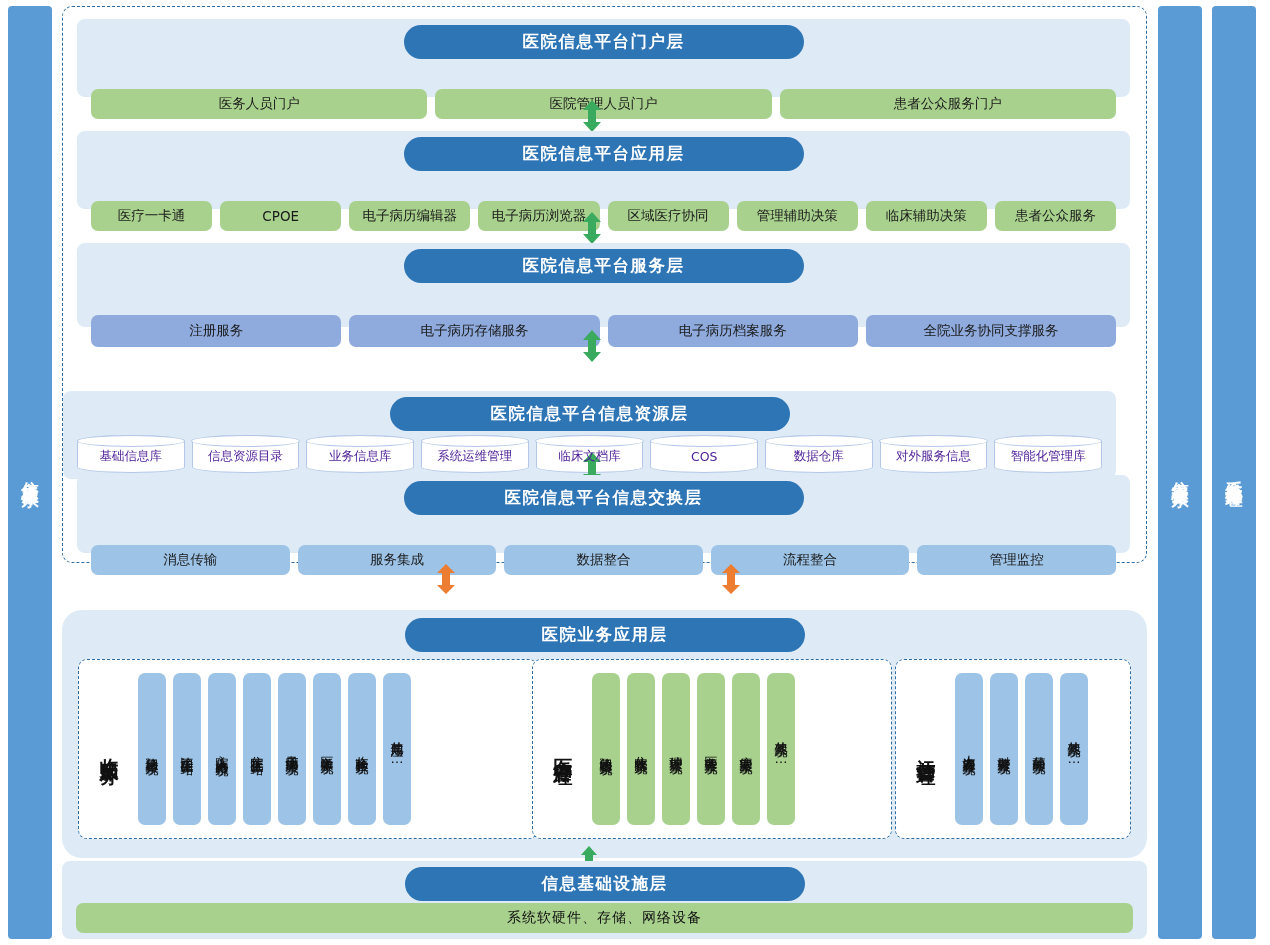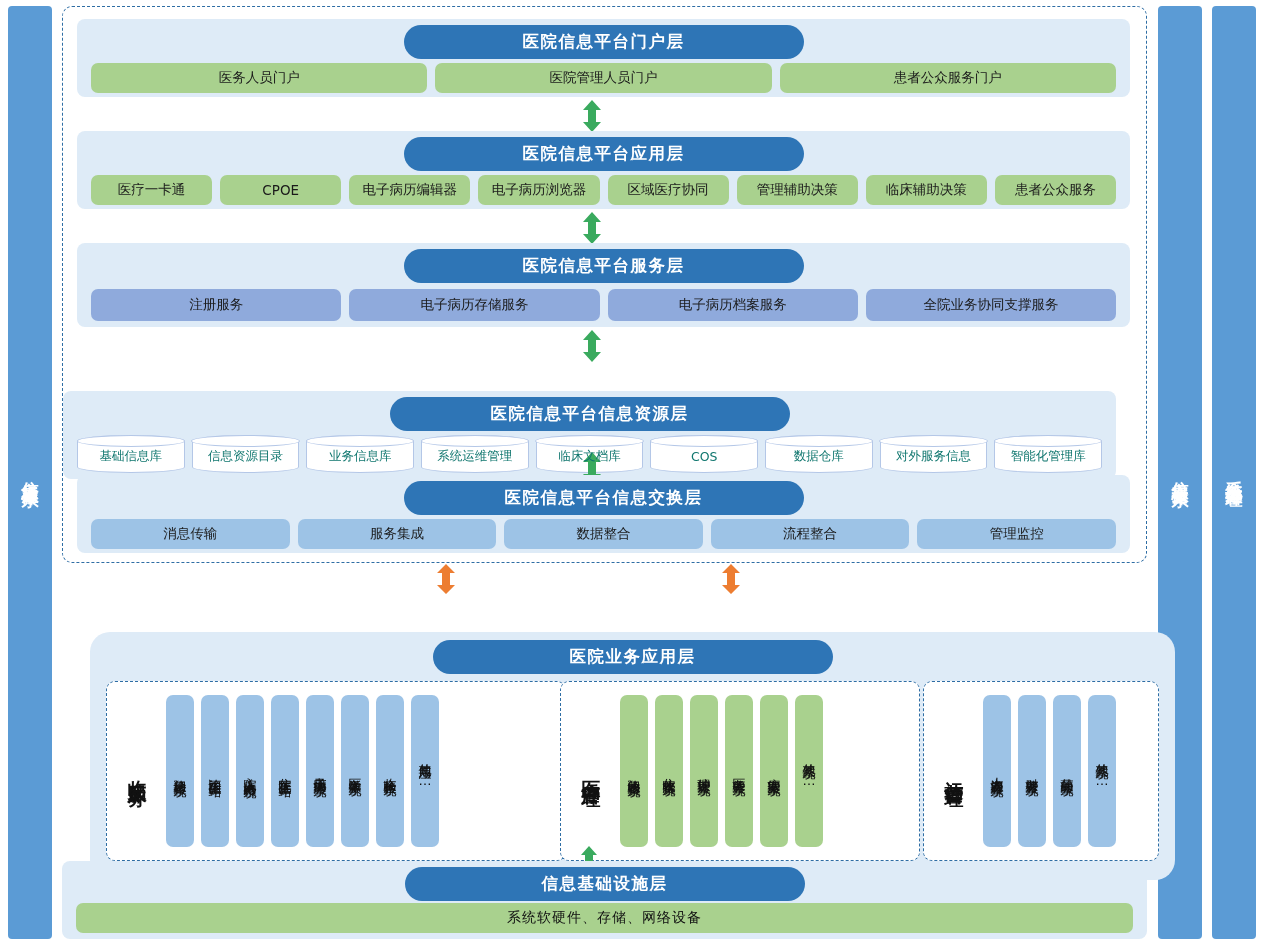--- a/index.html
+++ b/index.html
@@ -57,52 +57,53 @@
     display:flex;gap:8px;
   }
   .chip{
     flex:1;
     height:30px;
     border-radius:7px;
     display:flex;align-items:center;justify-content:center;
     font-size:13.5px;color:#1a1a1a;
     box-sizing:border-box;
     white-space:nowrap;
+    margin-top:26px;
   }
   .chip.green{background:#a9d18e;}
   .chip.lav{background:#8faadc;}
   .chip.blue{background:#9dc3e6;}
 
   
   .cyl{
     flex:1;position:relative;height:38px;
     background:#ffffff;
     border:1.3px solid #b4c7e7;
     border-radius:50% / 16%;
     display:flex;align-items:center;justify-content:center;
-    font-size:12.5px;color:#0f766e;
+    font-size:12.5px;color:#4c1d95;
     box-sizing:border-box;
     white-space:nowrap;
   }
   .cyl::before{
     content:"";position:absolute;left:-1.3px;right:-1.3px;top:-1.3px;height:12px;
     border:1.3px solid #b4c7e7;border-radius:50%;
     background:#ffffff;
     box-sizing:border-box;
   }
   .cyl span{position:relative;z-index:2;margin-top:5px;}
 
   
   .arrow{position:absolute;width:26px;height:34px;}
   .arrow svg{display:block;width:100%;height:100%;}
 
   
   #bizlayer{
-    position:absolute;left:62px;top:632px;width:1085px;height:248px;
-    background:#deebf7;border-radius:20px;box-sizing:border-box;margin-left:28px;
+    position:absolute;left:62px;top:610px;width:1085px;height:248px;
+    background:#deebf7;border-radius:20px;box-sizing:border-box;
   }
   .group{
     position:absolute;top:49px;height:180px;
     background:#ffffff;
     border:1.4px dashed #2e6da4;
     border-radius:9px;
     box-sizing:border-box;
     display:flex;align-items:center;
     padding:0 10px;
     gap:7px;

